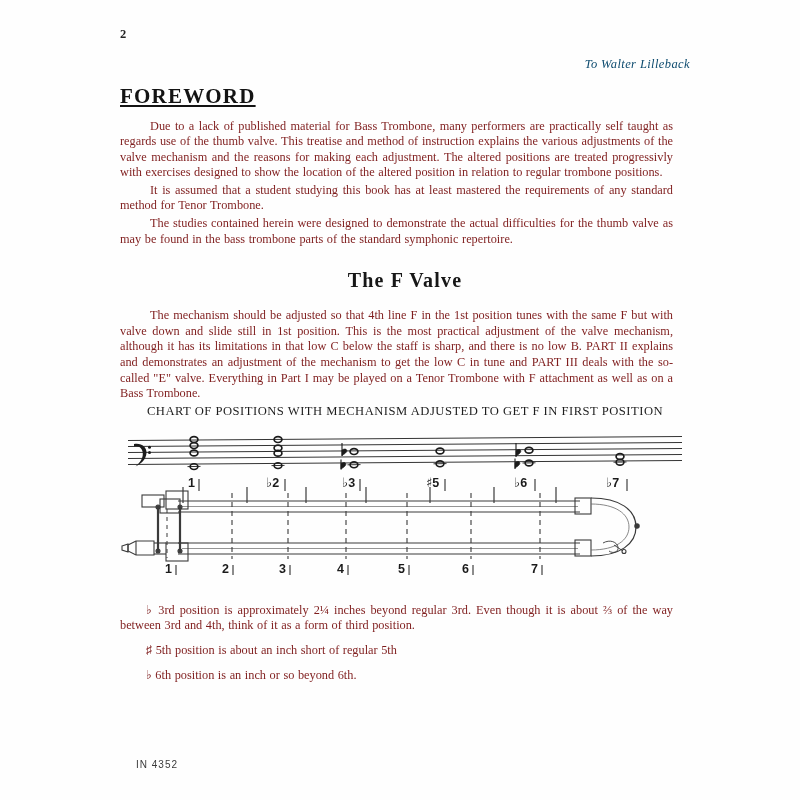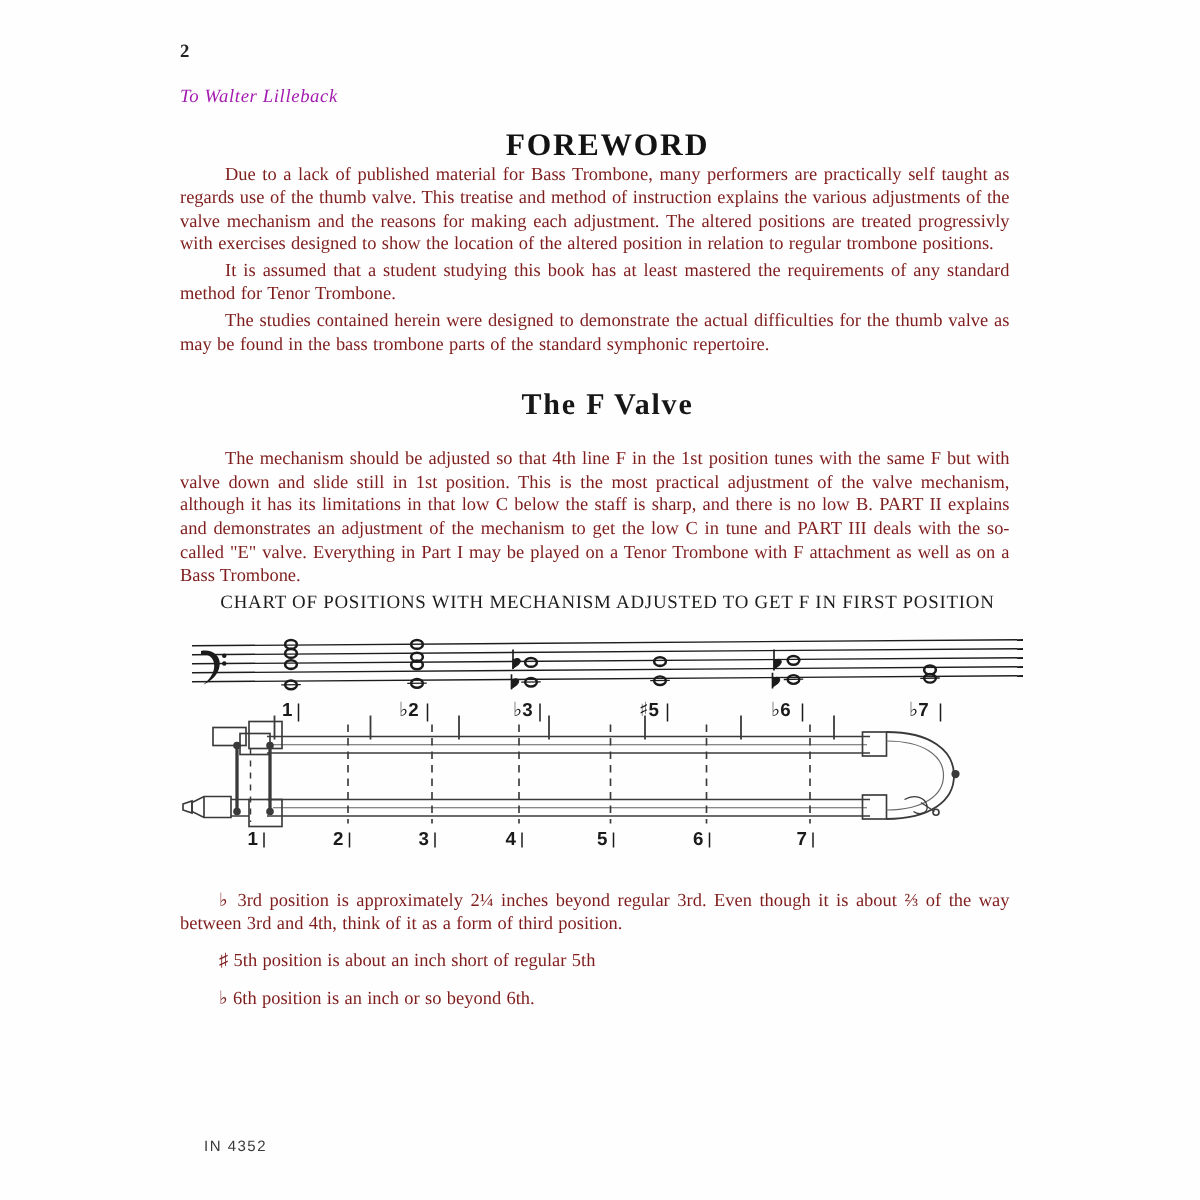--- a/index.html
+++ b/index.html
@@ -28,34 +28,36 @@
     width: 570px;
   }
   .page-number {
     font-size: 12.5px;
     font-weight: bold;
     color: #242424;
     line-height: 1;
     margin-bottom: 12px;
   }
   .dedication {
-    text-align: left;
+    text-align: right;
     font-style: italic;
     font-size: 12.5px;
     letter-spacing: 0.4px;
-    color: #a21caf;
+    color: #0c4a6e;
     margin-top: 16px;
   }
   .title-foreword {
-    text-align: center;
+    text-align: left;
     font-size: 21px;
     font-weight: bold;
     letter-spacing: 1.2px;
     margin-top: 12px;
+    margin-bottom: 10px;
     color: #131313;
+    text-decoration: underline;
   }
   p.body {
     font-size: 12.3px;
     line-height: 15.6px;
     text-align: justify;
     text-indent: 30px;
     margin: 0 17px 2px 0;
     color: #7f1d1d;
     word-spacing: 0.5px;
   }

